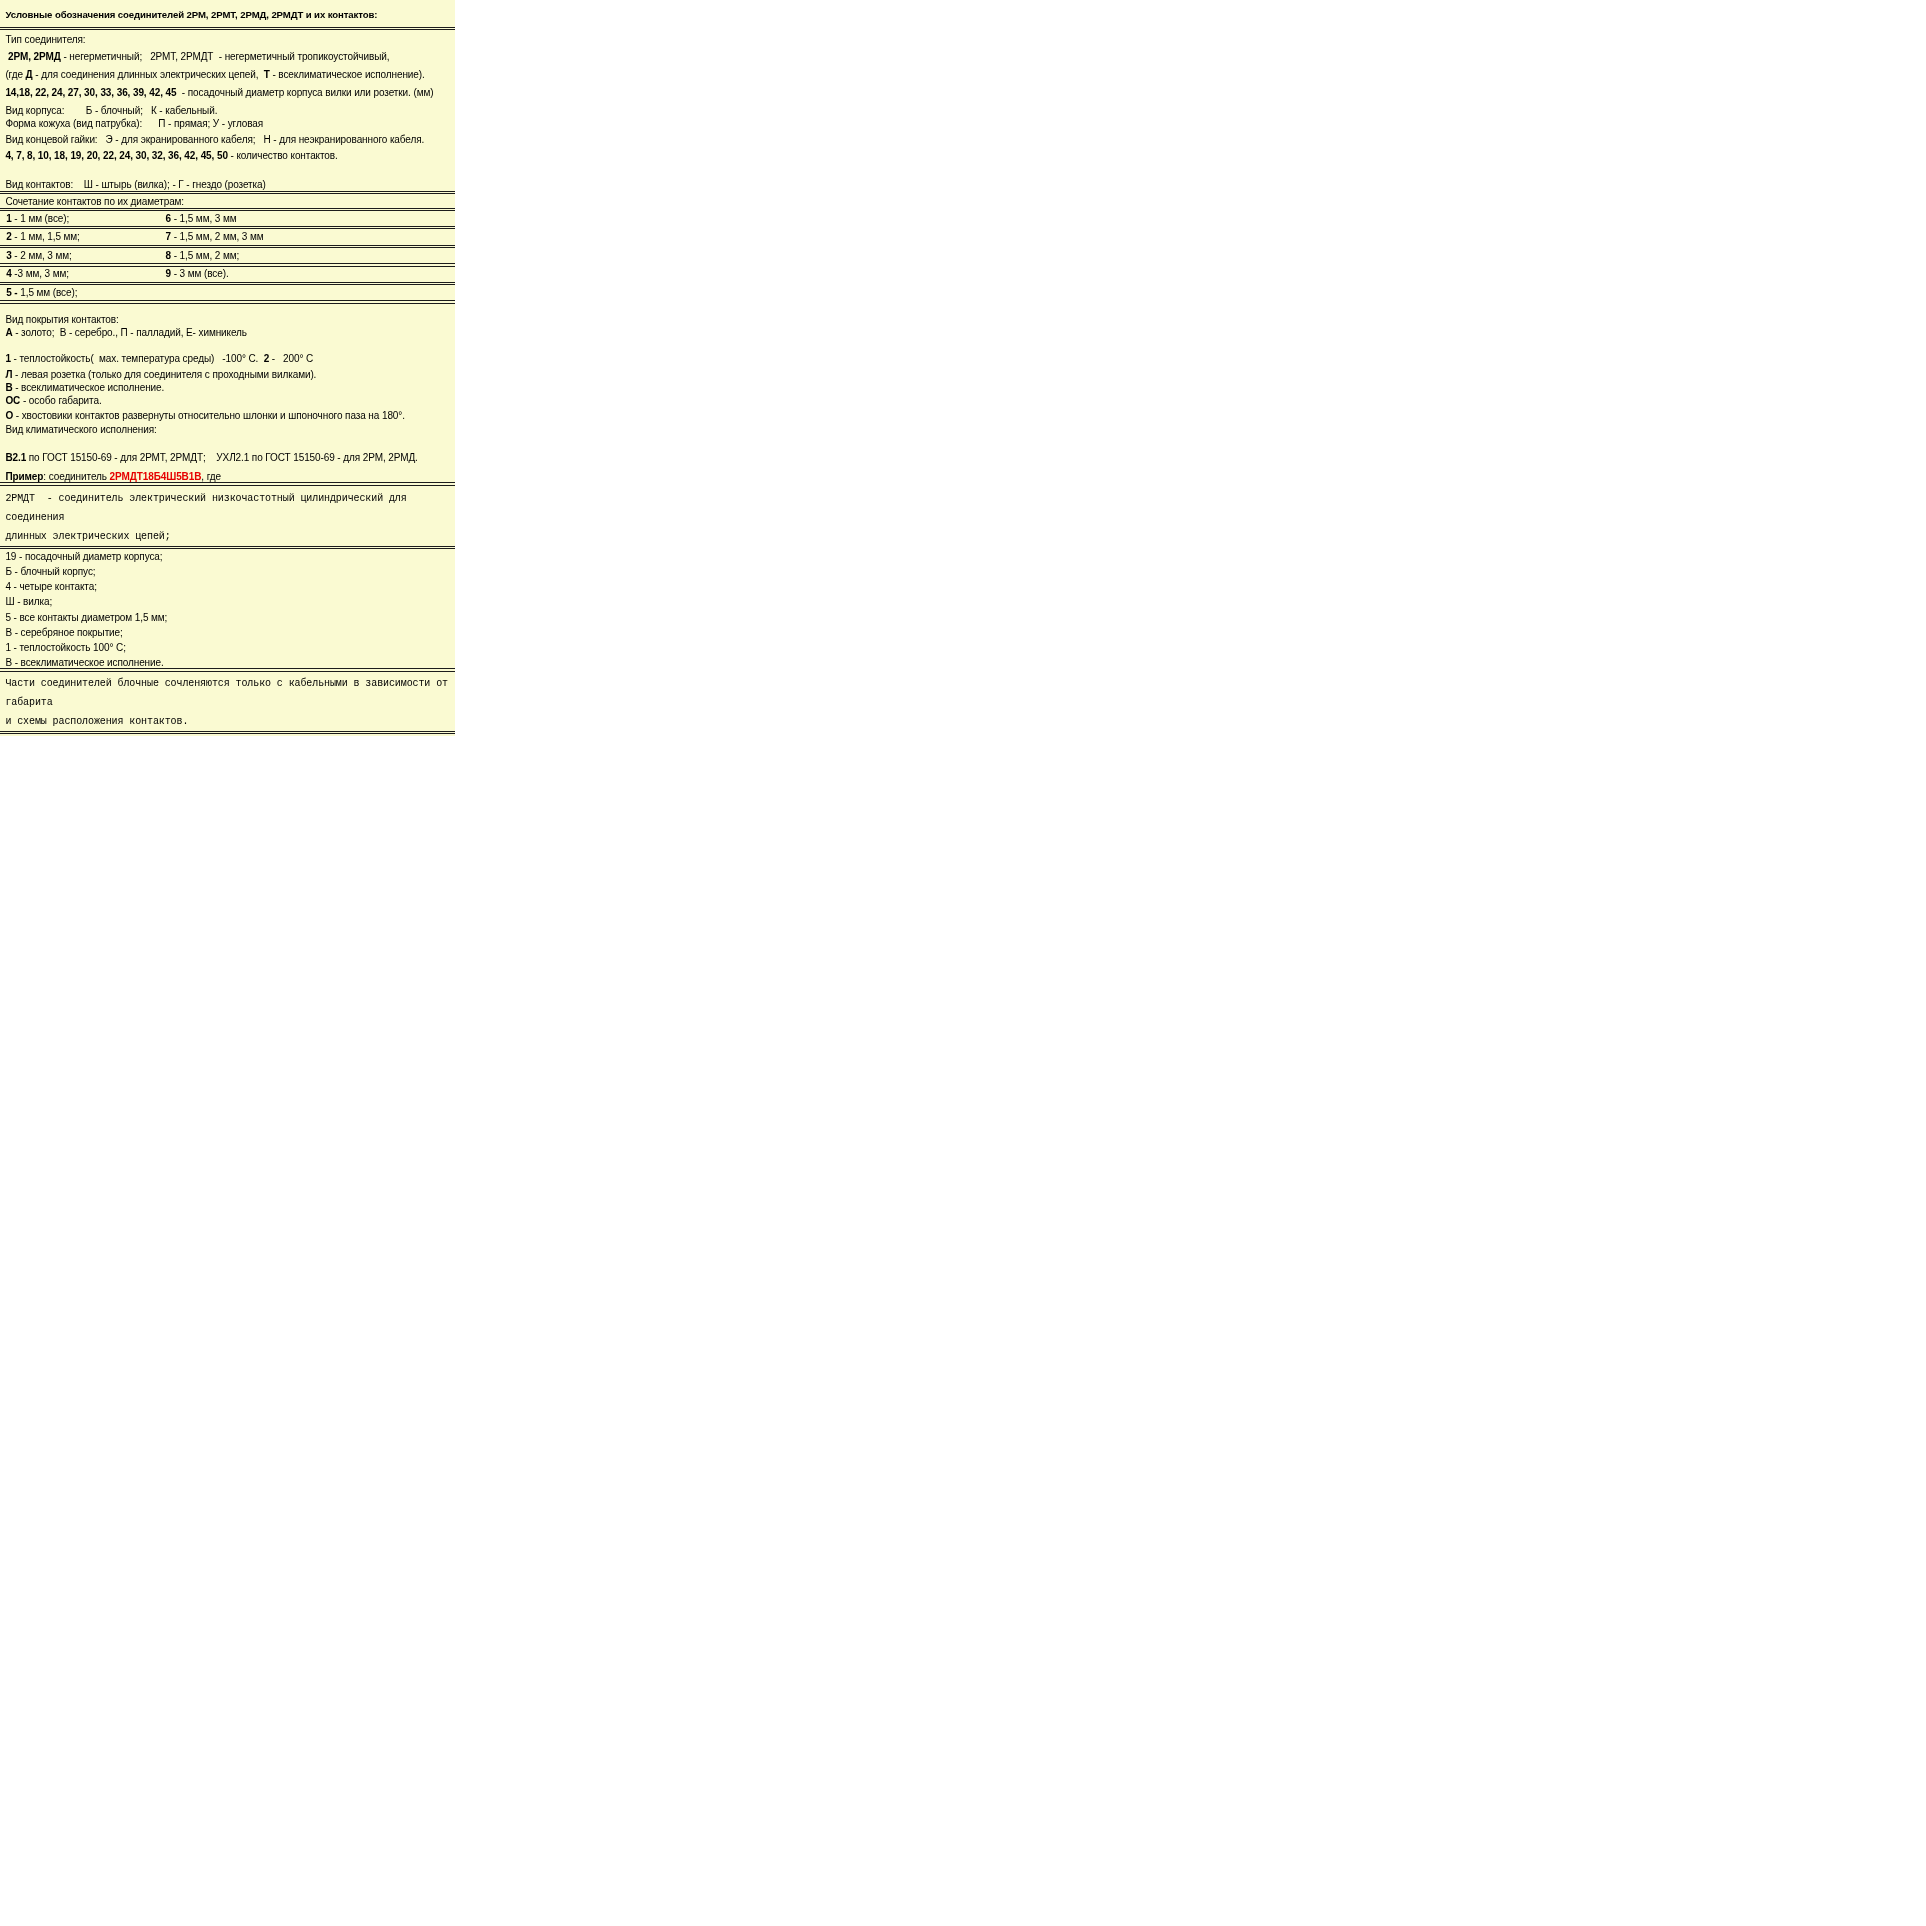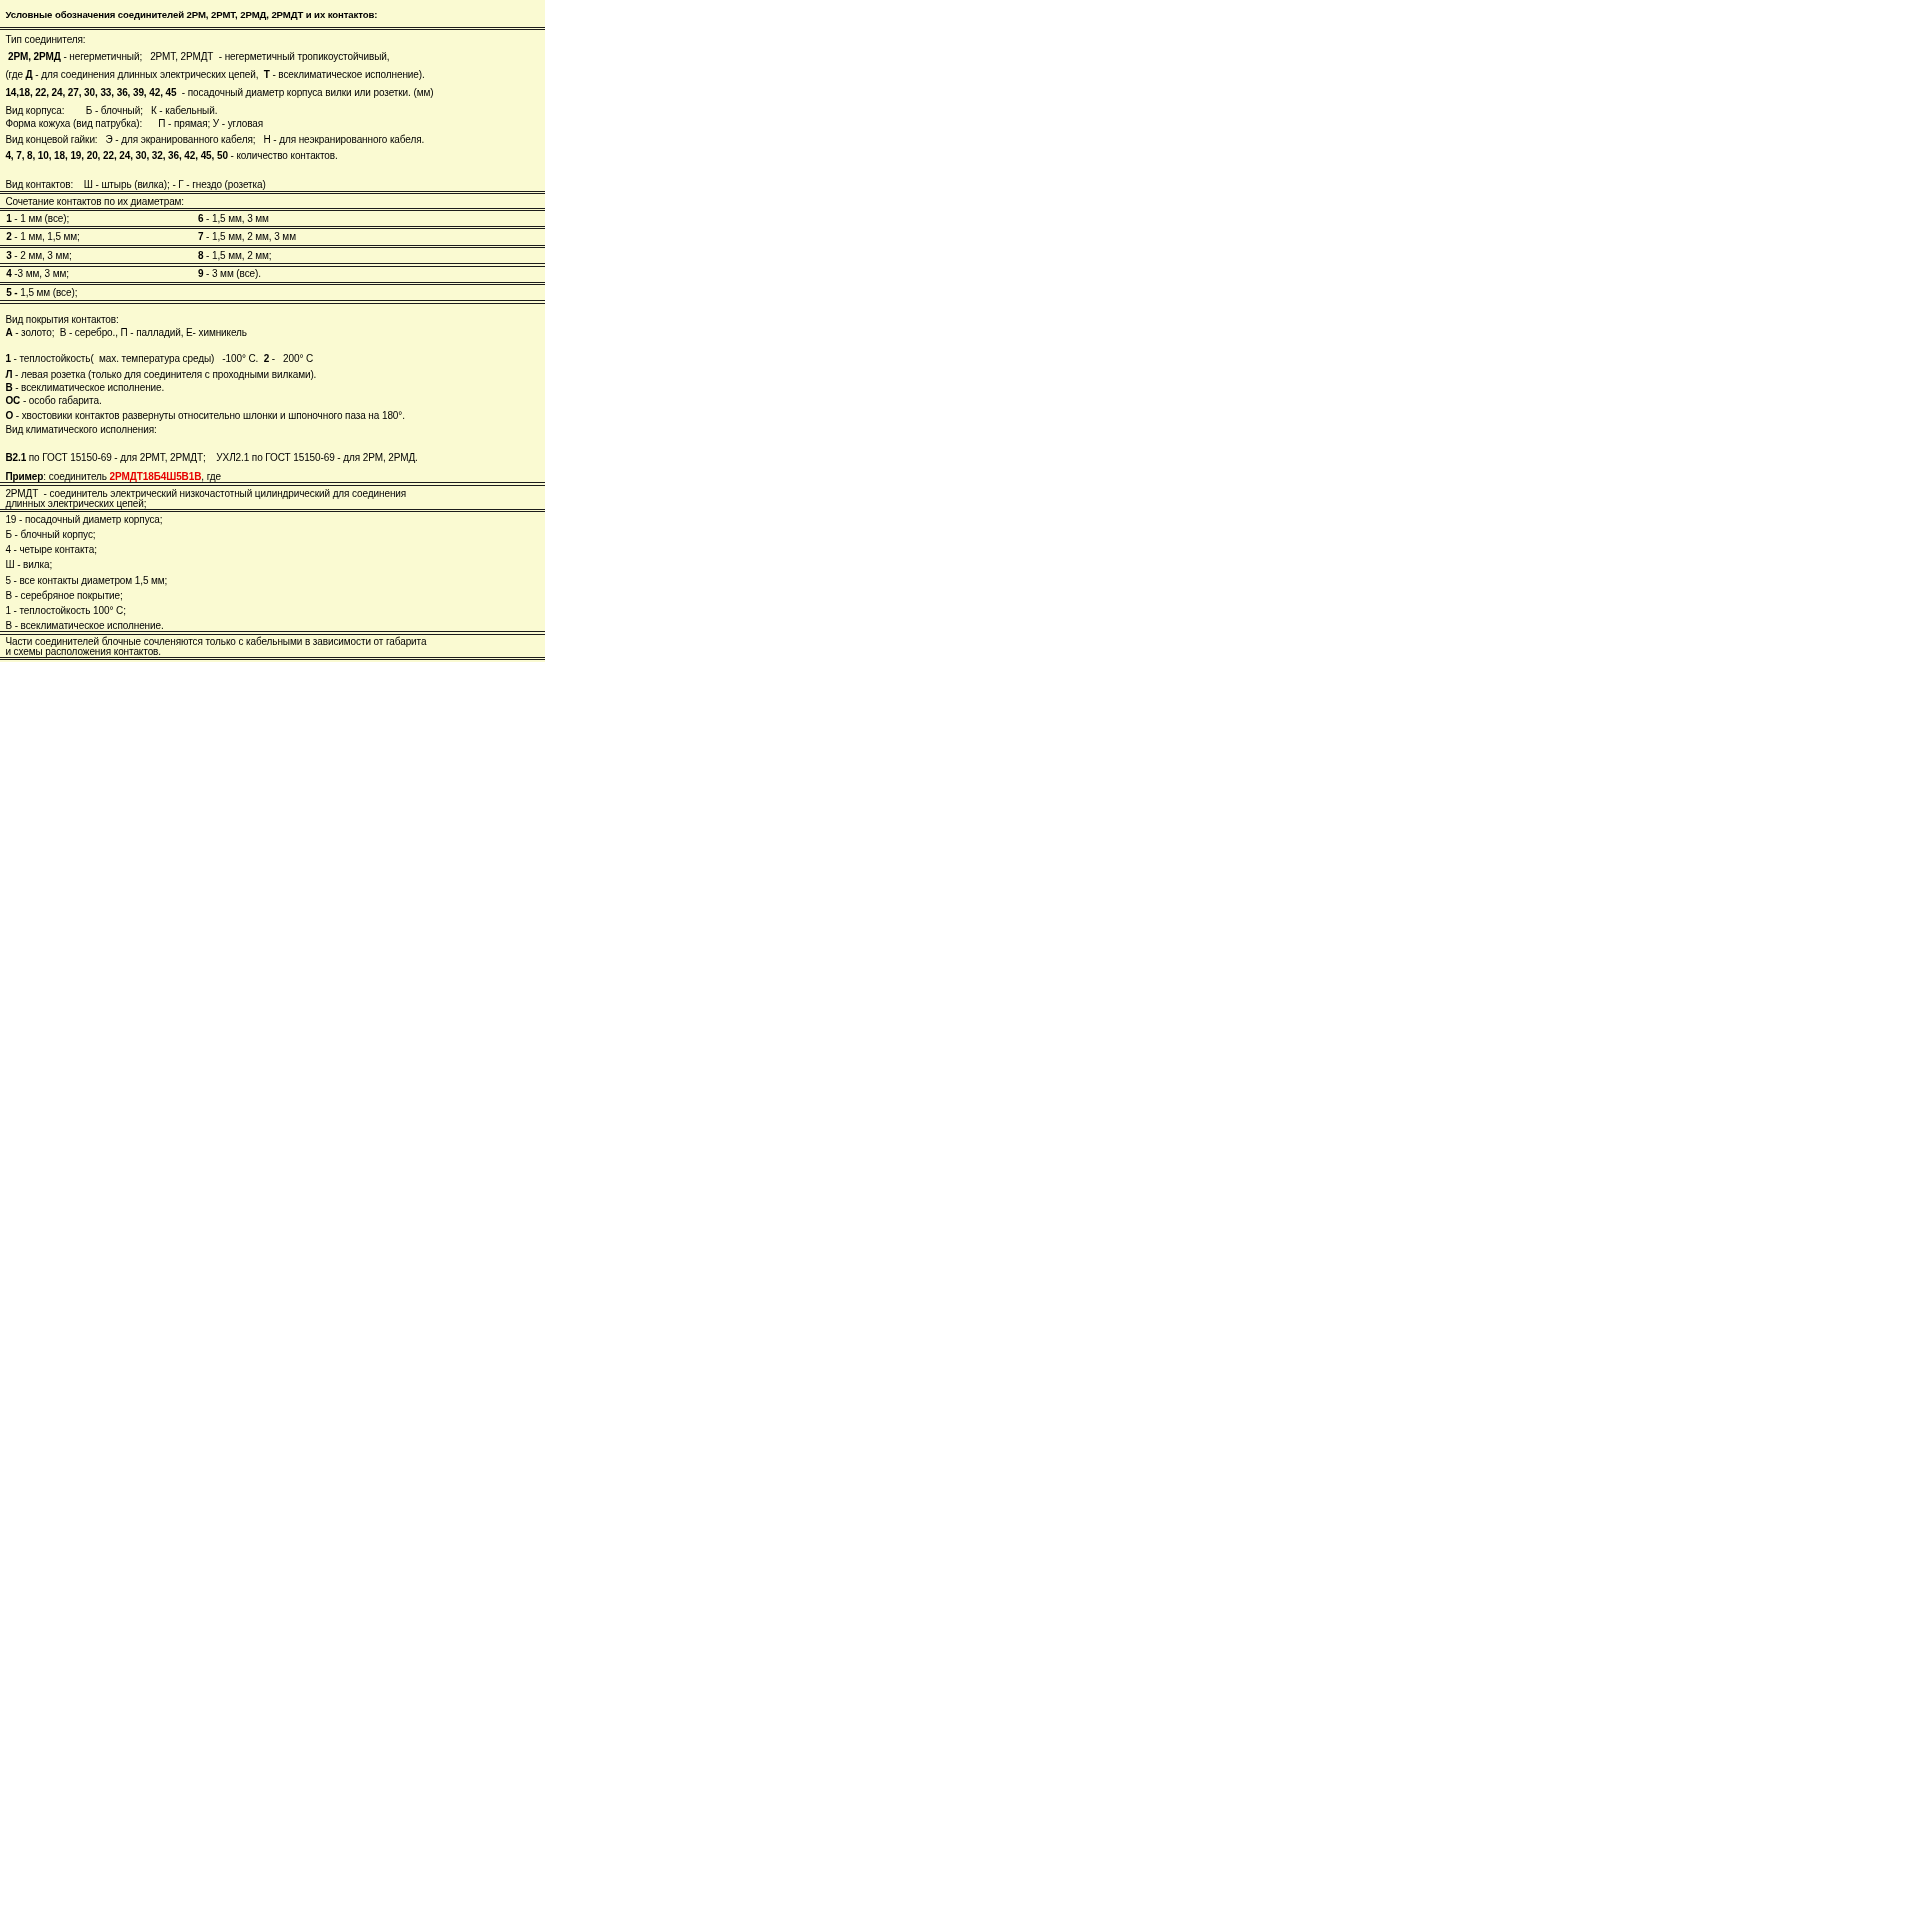--- a/index.html
+++ b/index.html
@@ -1,18 +1,18 @@
 <!DOCTYPE html>
 <html lang="ru" style="font-size:6.2px"><head>
 <meta charset="utf-8">
 <style>
   html,body{margin:0;padding:0;background:#ffffff;}
   body{font-family:"Liberation Sans","DejaVu Sans",sans-serif;color:#000;}
   .page{
-    width:545px;
+    width:455px;
     min-height:615px;
     background:#fafad2;
     box-sizing:border-box;
     padding:9.2px 5.4px 1.5px 5.4px;
     overflow:hidden;
   }
   p{
     margin:0;
     font-size:10px;
     line-height:11.6px;
@@ -27,21 +27,21 @@
     border-top:0.8px solid #1c1c1c;
     border-bottom:0.4px solid #1c1c1c;
     background:transparent;
     margin:0 -5.4px;           
   }.mt4{margin-top:1.5px}.mt5{margin-top:4px}
   .mt6{margin-top:2.3px}.mt7{margin-top:17px}.mt8{margin-top:3.1px}
   .mt9{margin-top:3.5px}.mt10{margin-top:3.9px}.mt11{margin-top:4.2px}
   .mt12{margin-top:4.6px}.mt13{margin-top:5px}.mt14{margin-top:5.4px}
   .mt16{margin-top:6.2px}.mt18{margin-top:7px}.mt26{margin-top:10px}
   .mt38{margin-top:14.6px}
-  .wrap2{line-height:10px;}
+  .wrap2{line-height:19px;font-family:Liberation Mono, monospace;}
   .comb-row{display:flex;padding:1.9px 0.8px;justify-content:center;}
   .comb-left{width:36%;flex:0 0 36%;}
   .comb-right{flex:1;}
 </style>
 </head>
 <body>
 
 <div class="page">
 
   <p class="title">Условные обозначения соединителей 2РМ, 2РМТ, 2РМД, 2РМДТ и их контактов:</p>

